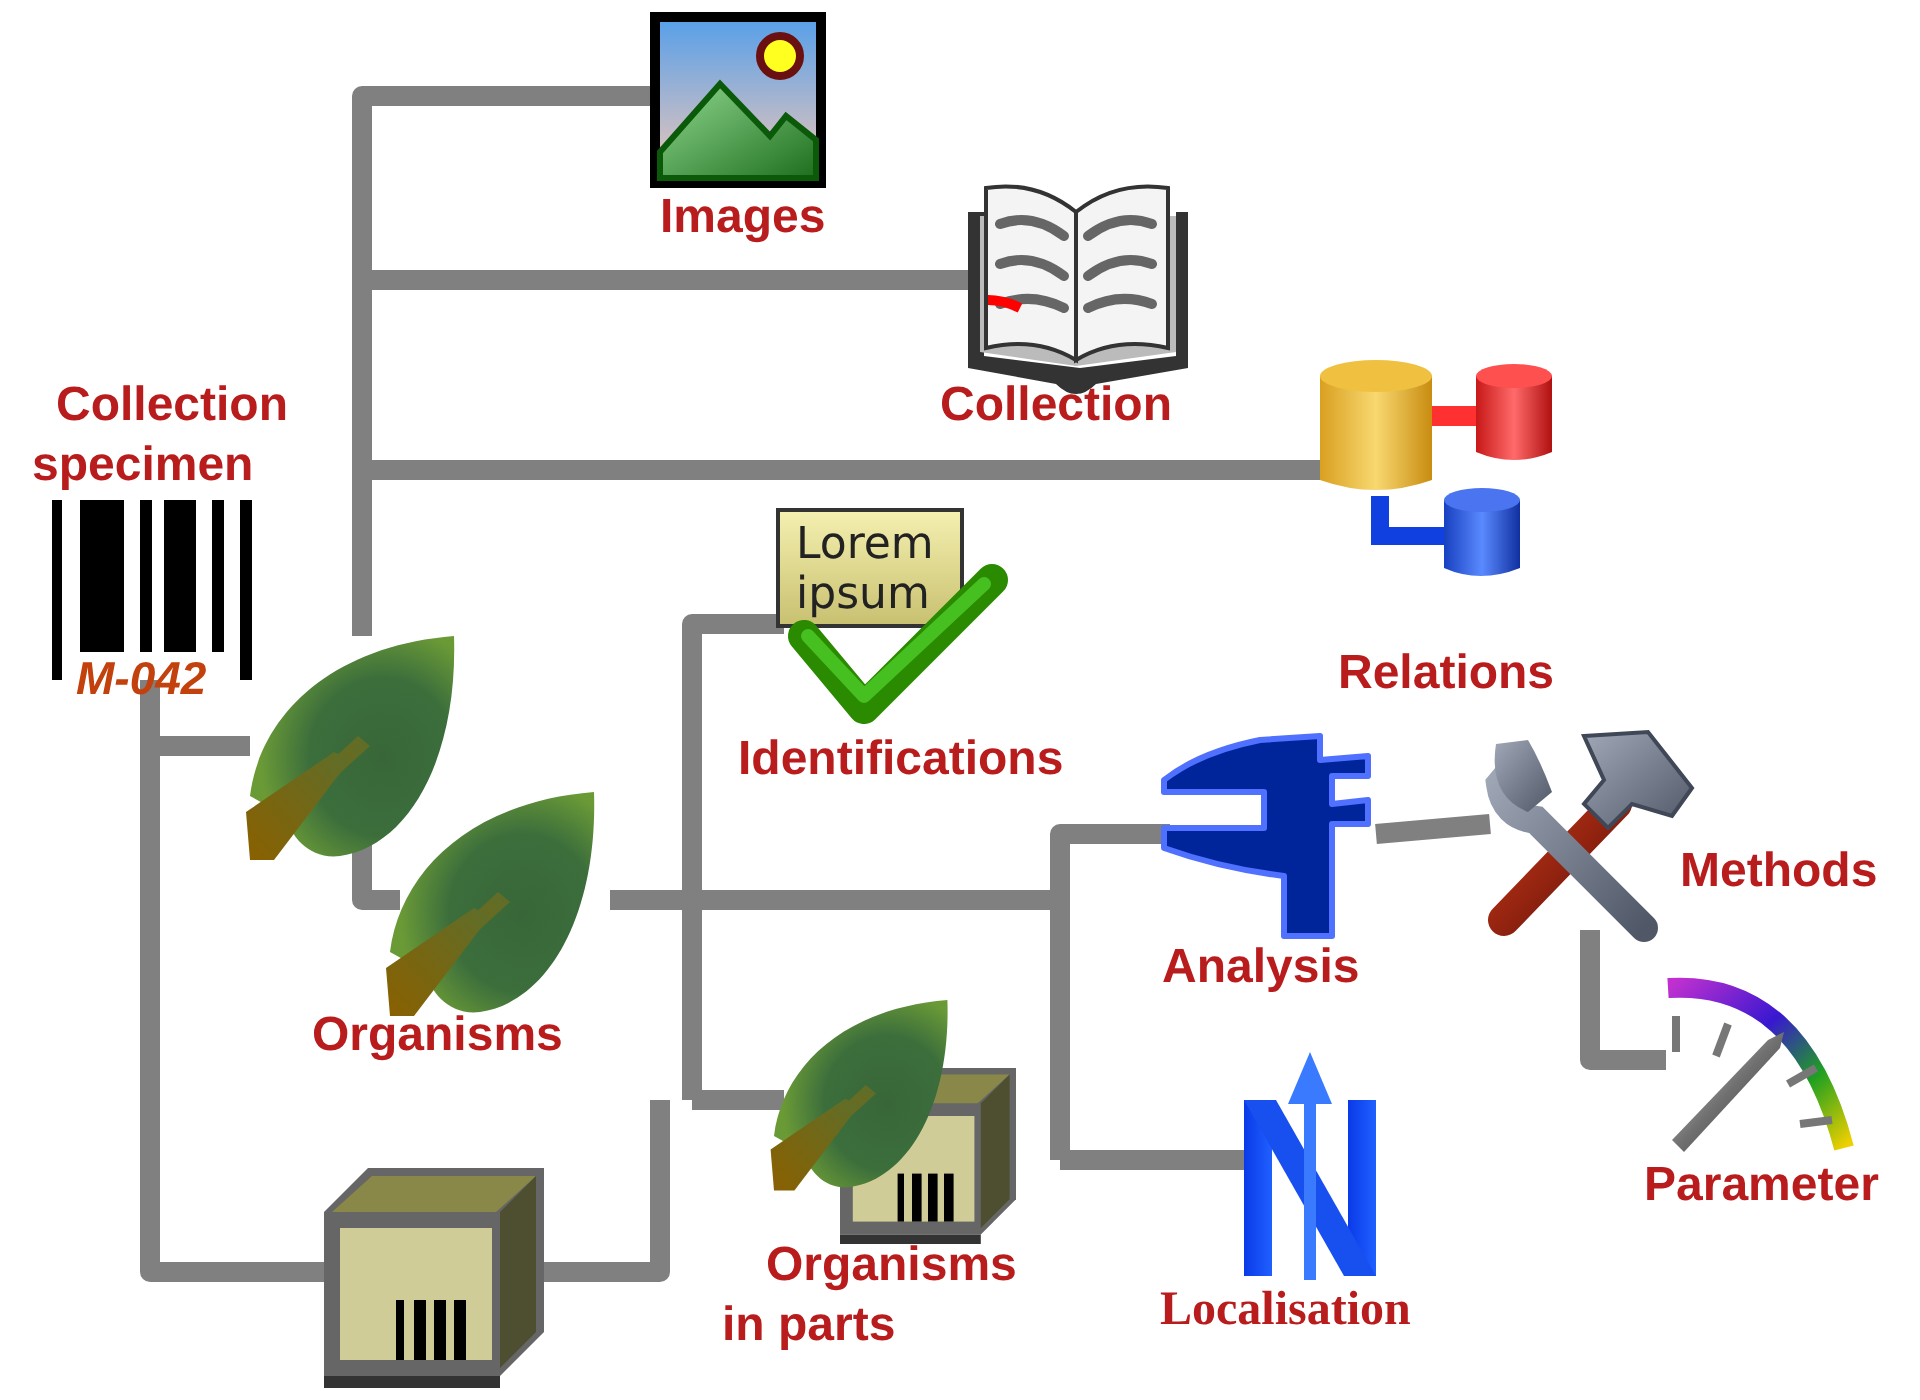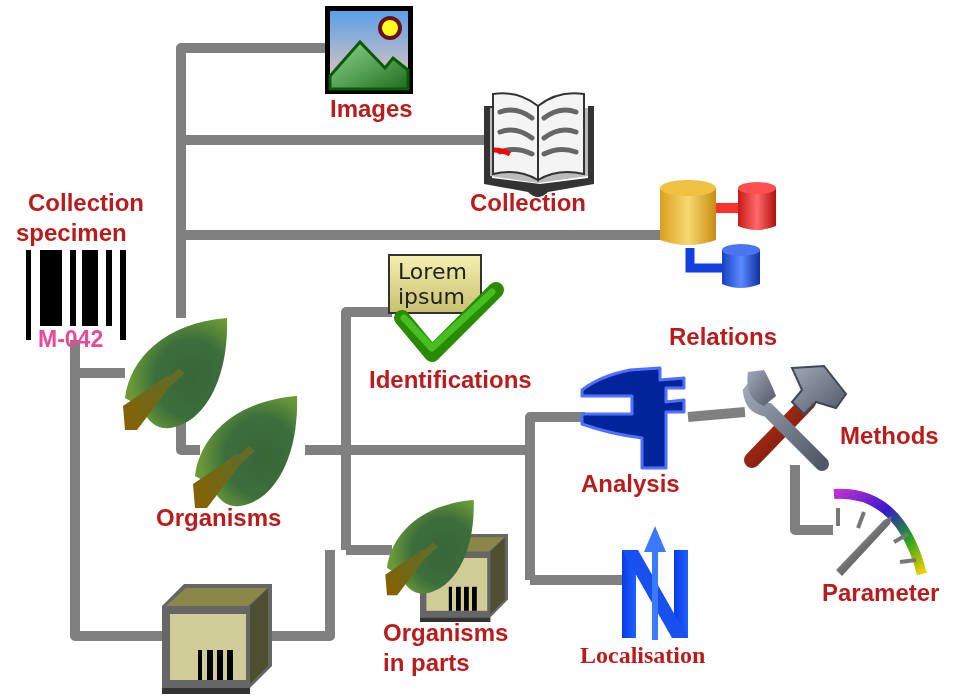--- a/index.html
+++ b/index.html
@@ -1,20 +1,20 @@
 <!DOCTYPE html>
 <html><head>
 <meta charset="utf-8">
 <style>
   html, body { margin: 0; padding: 0; background: #ffffff; }
   body { width: 960px; height: 700px; position: relative; overflow: hidden;
          font-family: "Liberation Sans", sans-serif; }
   .lbl { position: absolute; color: #b91c1c; font-weight: bold; font-size: 24px;
          line-height: 26px; white-space: nowrap; }
-  .lbl.dark { color: #ec4899; }
+  .lbl.dark { color: #c2410c; font-style: italic; }
   svg.canvas { position: absolute; left: 0; top: 0; }
 </style>
 </head>
 <body>
 
 <svg class="canvas" width="960" height="700" viewBox="0 0 960 700">
   <defs>
     <linearGradient id="skyGrad" x1="0" y1="0" x2="0" y2="1">
       <stop offset="0" stop-color="#5aa0e8"></stop>
       <stop offset="1" stop-color="#f0c8b8"></stop>
@@ -228,14 +228,14 @@
 <div class="lbl" style="left:330px;top:96px;">Images</div>
 <div class="lbl" style="left:470px;top:190px;">Collection</div>
 <div class="lbl" style="left:669px;top:289px;margin-top:35px;">Relations</div>
 <div class="lbl" style="left:357px;top:367px;margin-left:12px;">Identifications</div>
 <div class="lbl" style="left:156px;top:505px;">Organisms</div>
 <div class="lbl" style="left:581px;top:471px;">Analysis</div>
 <div class="lbl" style="left:840px;top:423px;">Methods</div>
 <div class="lbl" style="left:822px;top:580px;">Parameter</div>
 <div class="lbl" style="left:580px;top:642px;font-family:Liberation Serif, serif;">Localisation</div>
 <div class="lbl" style="left:383px;top:620px;">Organisms</div>
-<div class="lbl" style="left:383px;top:650px;">in parts</div>
+<div class="lbl" style="left:361px;top:650px;">in parts</div>
 <div class="lbl" style="left:86px;top:688px;margin-top:48px;">Parts</div>
 
 </body></html>

